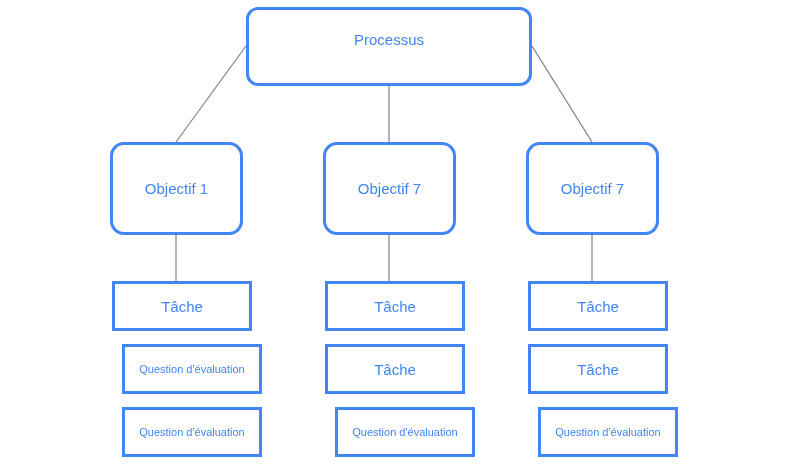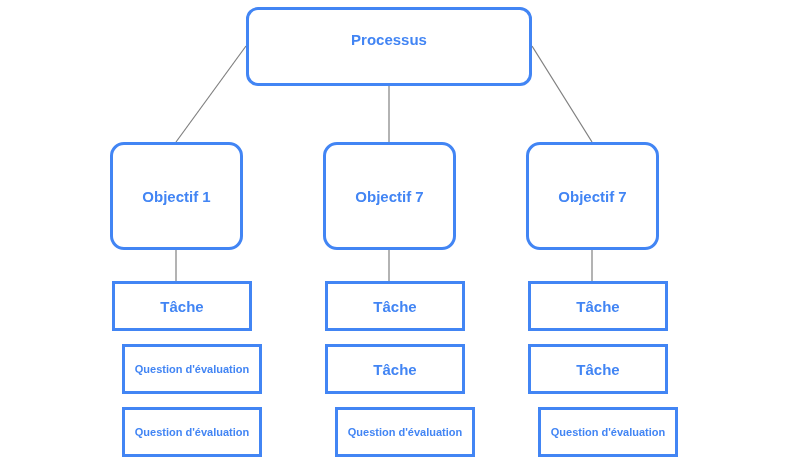--- a/index.html
+++ b/index.html
@@ -25,32 +25,32 @@
     color:var(--blue);
     display:flex;align-items:center;justify-content:center;
     text-align:center;
   }
   .node-root{
     left:246px;top:7px;width:286px;height:79px;
     border-radius:12px;font-size:15px;
     padding-bottom:14px;
   }
   .node-objective{
-    top:142px;width:133px;height:108px;
+    top:142px;width:133px;height:93px;
     border-radius:14px;font-size:15px;
   }
   .obj-1{left:110px;} .obj-2{left:323px;} .obj-3{left:526px;}
   .node-leaf{
     width:140px;height:50px;
     border-radius:0;font-size:15px;
   }
   .leaf-small{font-size:11px;line-height:1.35;margin-left:10px;}
   .col-1{left:112px;} .col-2{left:325px;} .col-3{left:528px;}
   .row-1{top:281px;} .row-2{top:344px;} .row-3{top:407px;}
-  .node .label{display:block;width:100%;font-weight:bold;}
+  .node .label{display:block;width:100%;}
 </style>
 </head>
 <body>
 
 <div class="canvas">
 
   <svg class="connectors" width="792" height="465" viewBox="0 0 792 465">
     <line x1="246" y1="46" x2="176" y2="142"></line>
     <line x1="389" y1="86" x2="389" y2="142"></line>
     <line x1="532" y1="46" x2="592" y2="142"></line>

